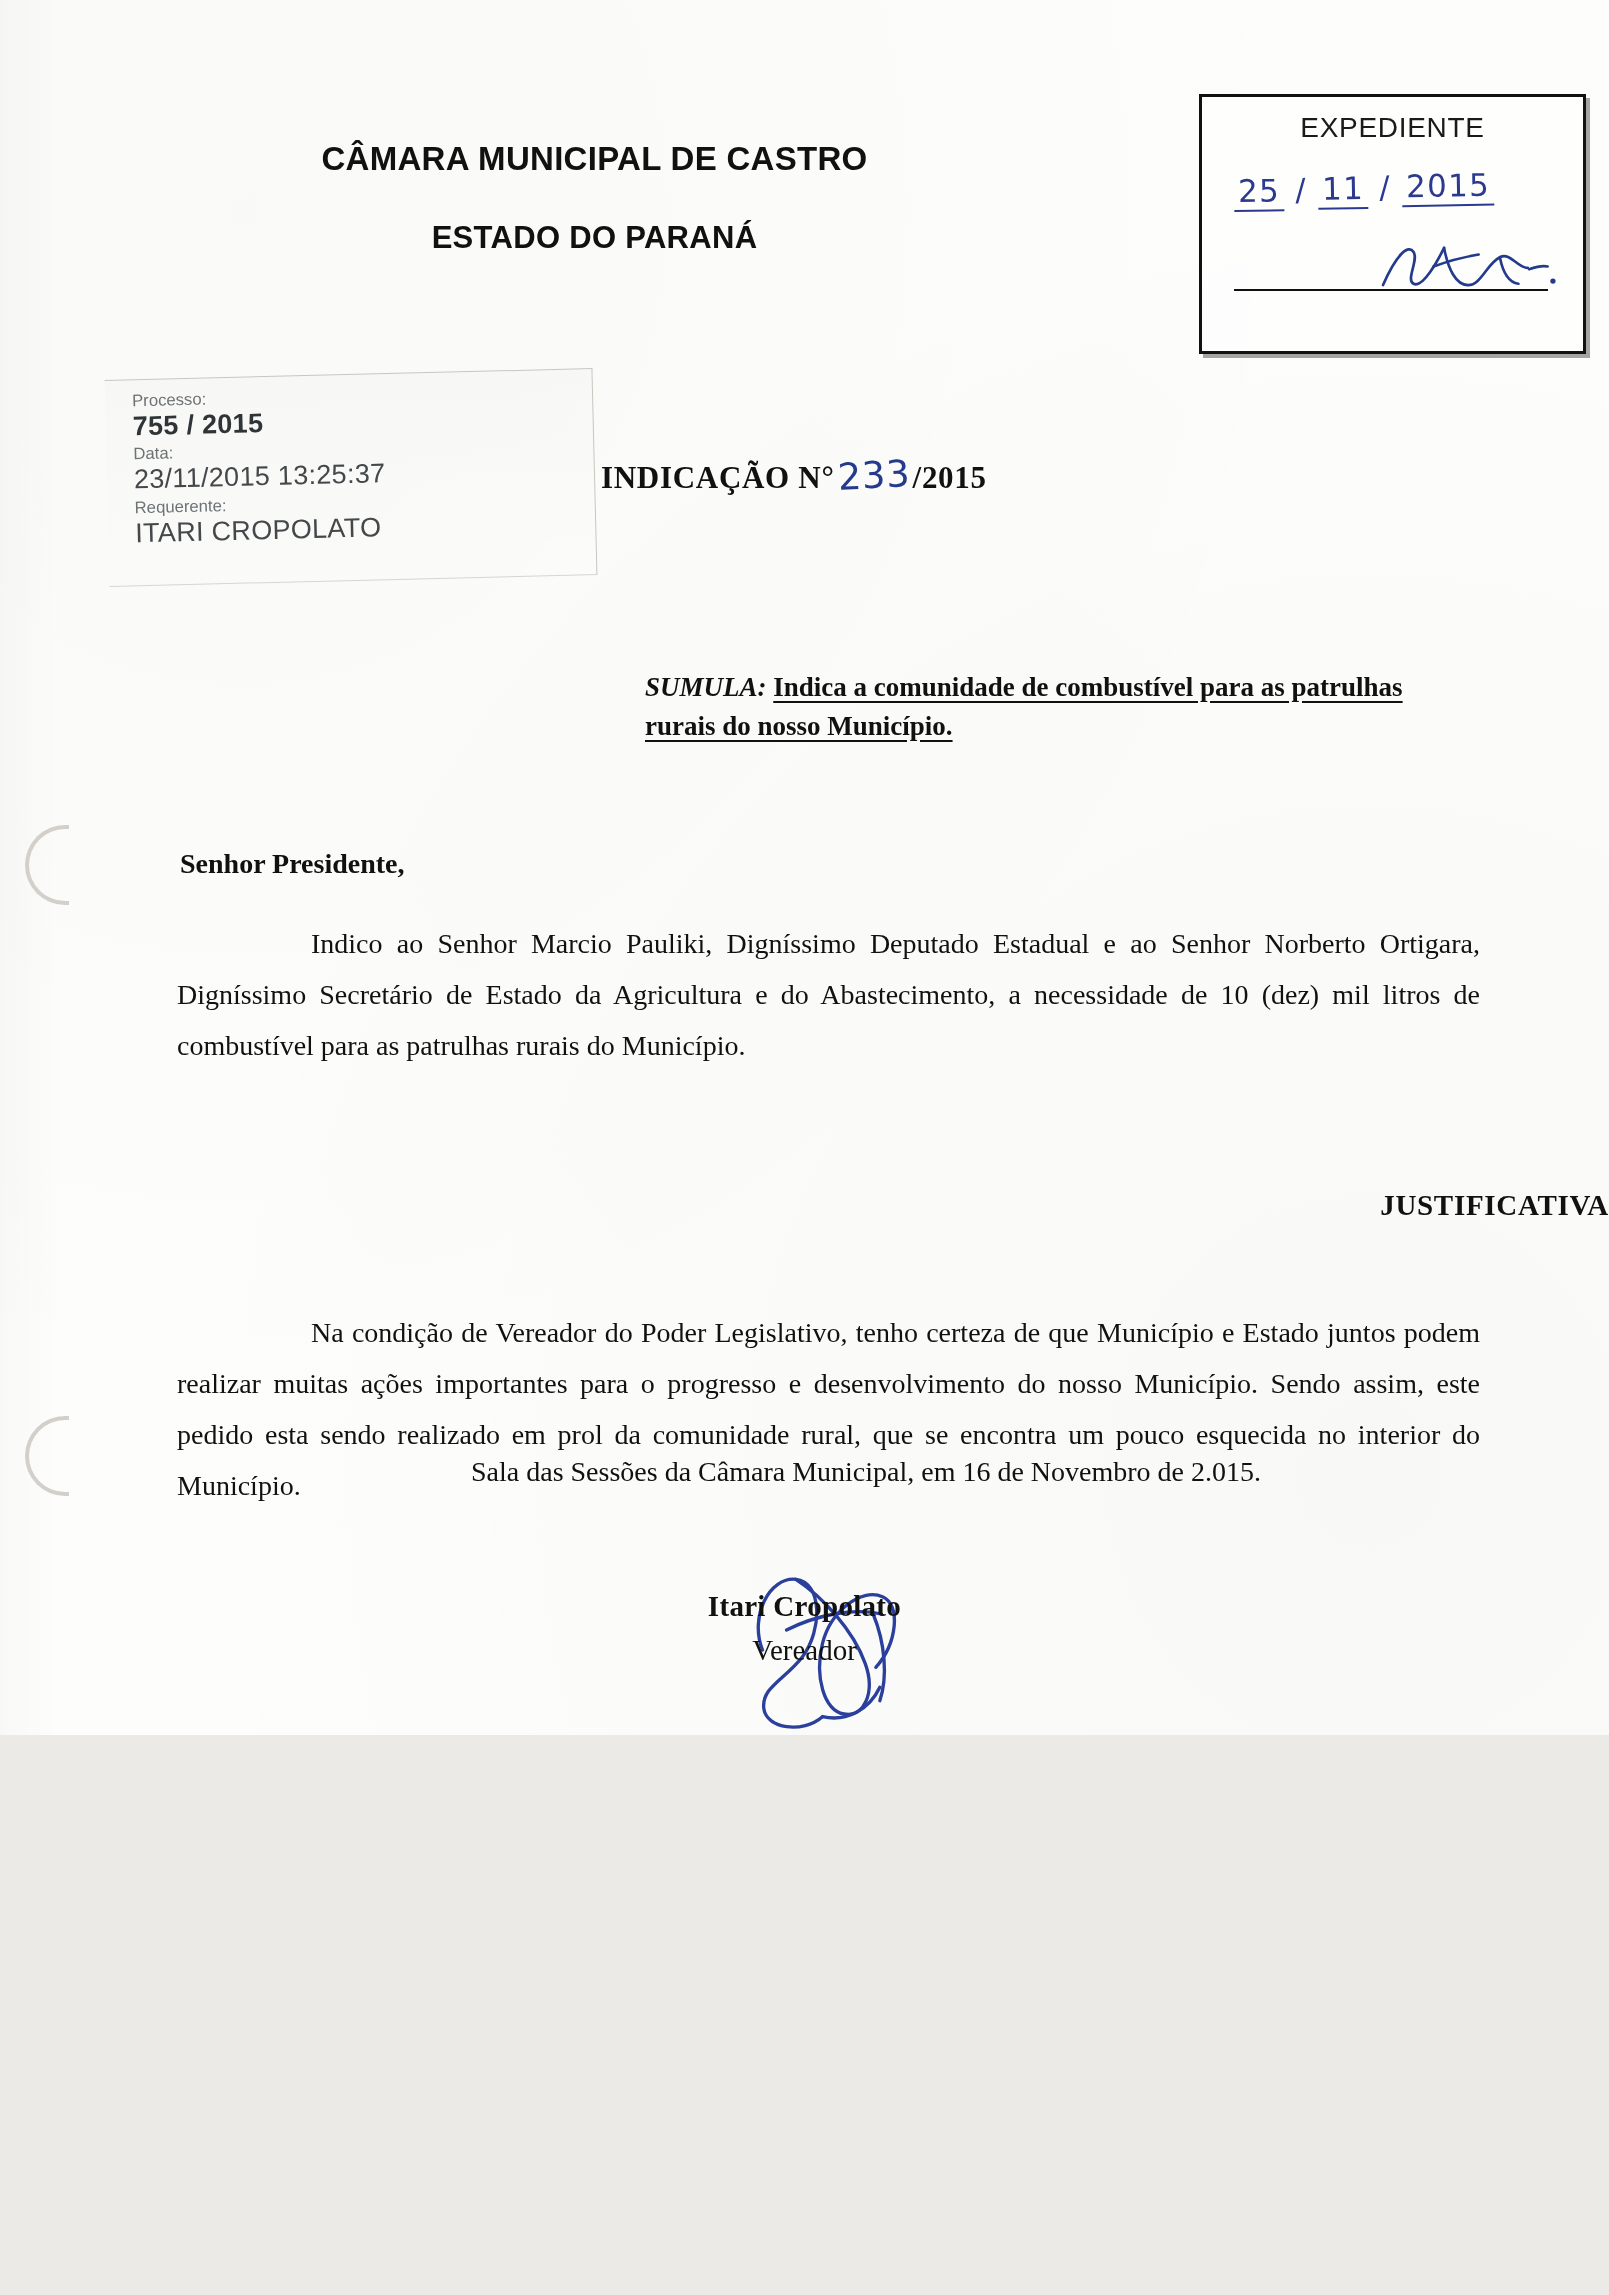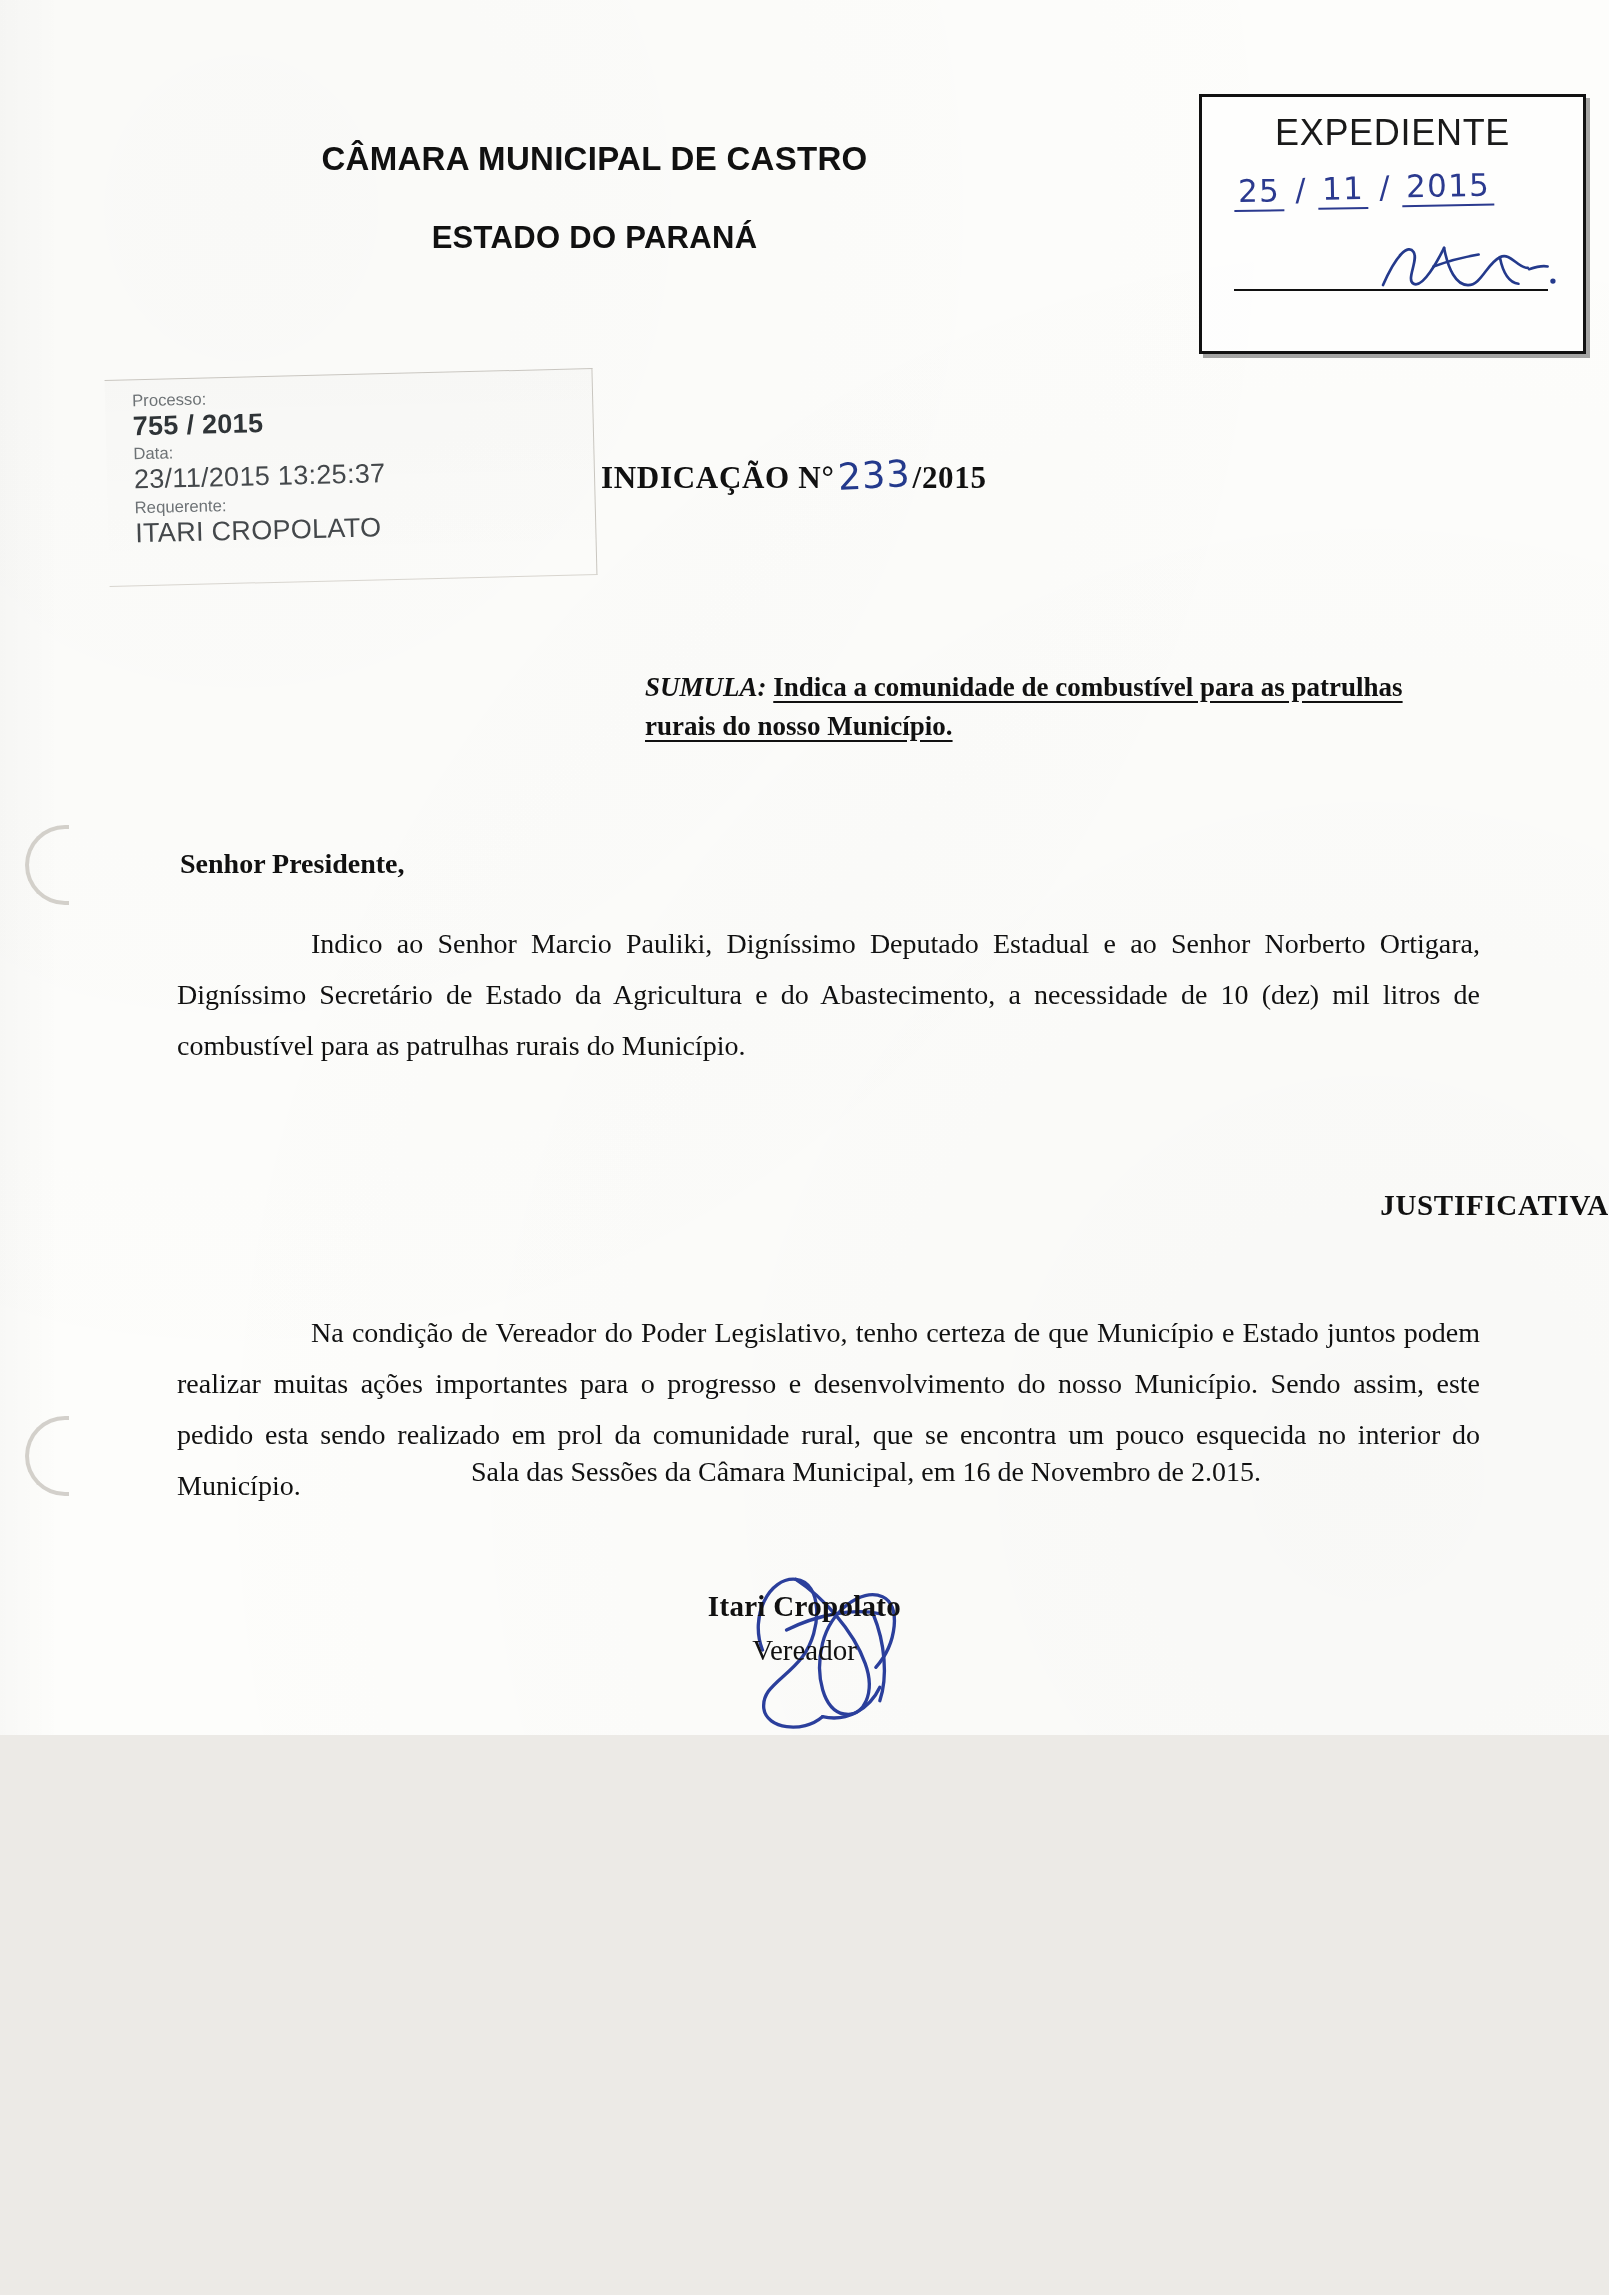--- a/index.html
+++ b/index.html
@@ -59,21 +59,21 @@
     box-shadow: 4px 4px 0 rgba(0,0,0,0.35);
     background: rgba(255,255,255,0.6);
   }
   .stamp .stamp-title {
     position: absolute;
     top: 14.7px;
     left: 0;
     width: 100%;
     text-align: center;
     font-family: "Liberation Sans", sans-serif;
-    font-size: 36px;
+    font-size: 28px;
     letter-spacing: 0.7px;
     color: #1a1a1a;
   }
   .stamp .stamp-date {
     position: absolute;
     top: 72px;
     left: 32px;
     width: 314px;
     font-family: "DejaVu Sans", sans-serif;
     font-size: 31px;

